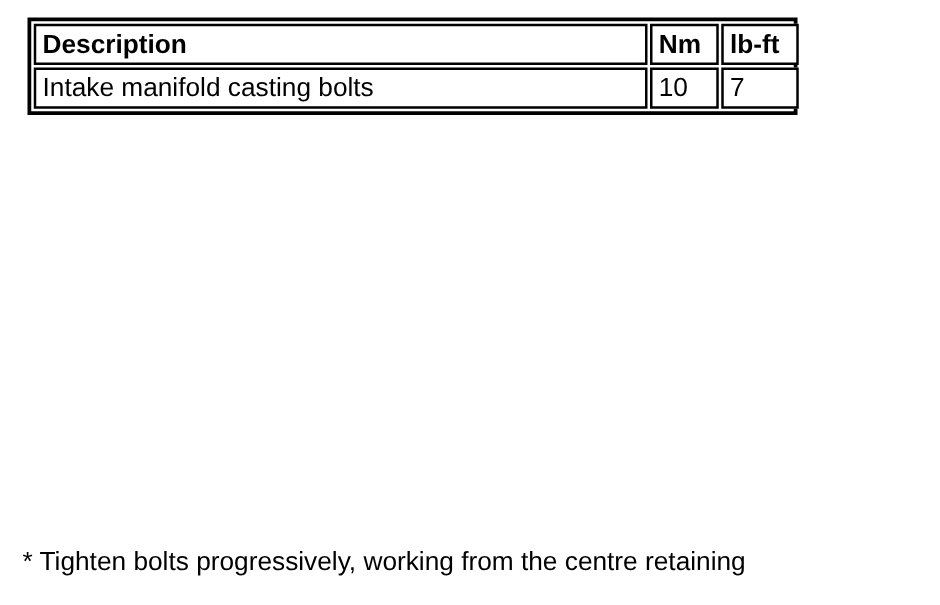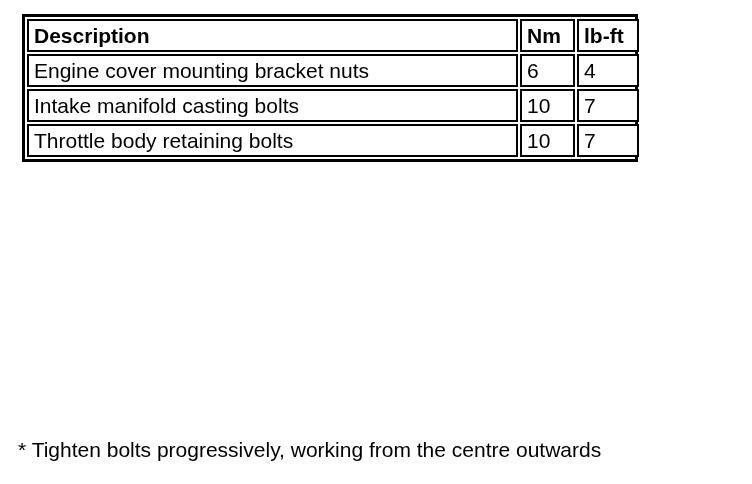--- a/index.html
+++ b/index.html
@@ -81,31 +81,21 @@
     </colgroup>
     <thead>
       <tr>
         <th>Description</th>
         <th>Nm</th>
         <th>lb-ft</th>
       </tr>
     </thead>
     <tbody>
       <tr>
-        <td>Engine cover mounting bracket nuts</td>
-        <td>6</td>
-        <td>4</td>
-      </tr>
-      <tr>
         <td>Intake manifold casting bolts</td>
-        <td>10</td>
-        <td>7</td>
-      </tr>
-      <tr>
-        <td>Throttle body retaining bolts</td>
         <td>10</td>
         <td>7</td>
       </tr>
     </tbody>
   </table>
 </div>
 
-<div class="footnote">* Tighten bolts progressively, working from the centre outwards</div>
+<div class="footnote">* Tighten bolts progressively, working from the centre retaining</div>
 
 </body></html>

